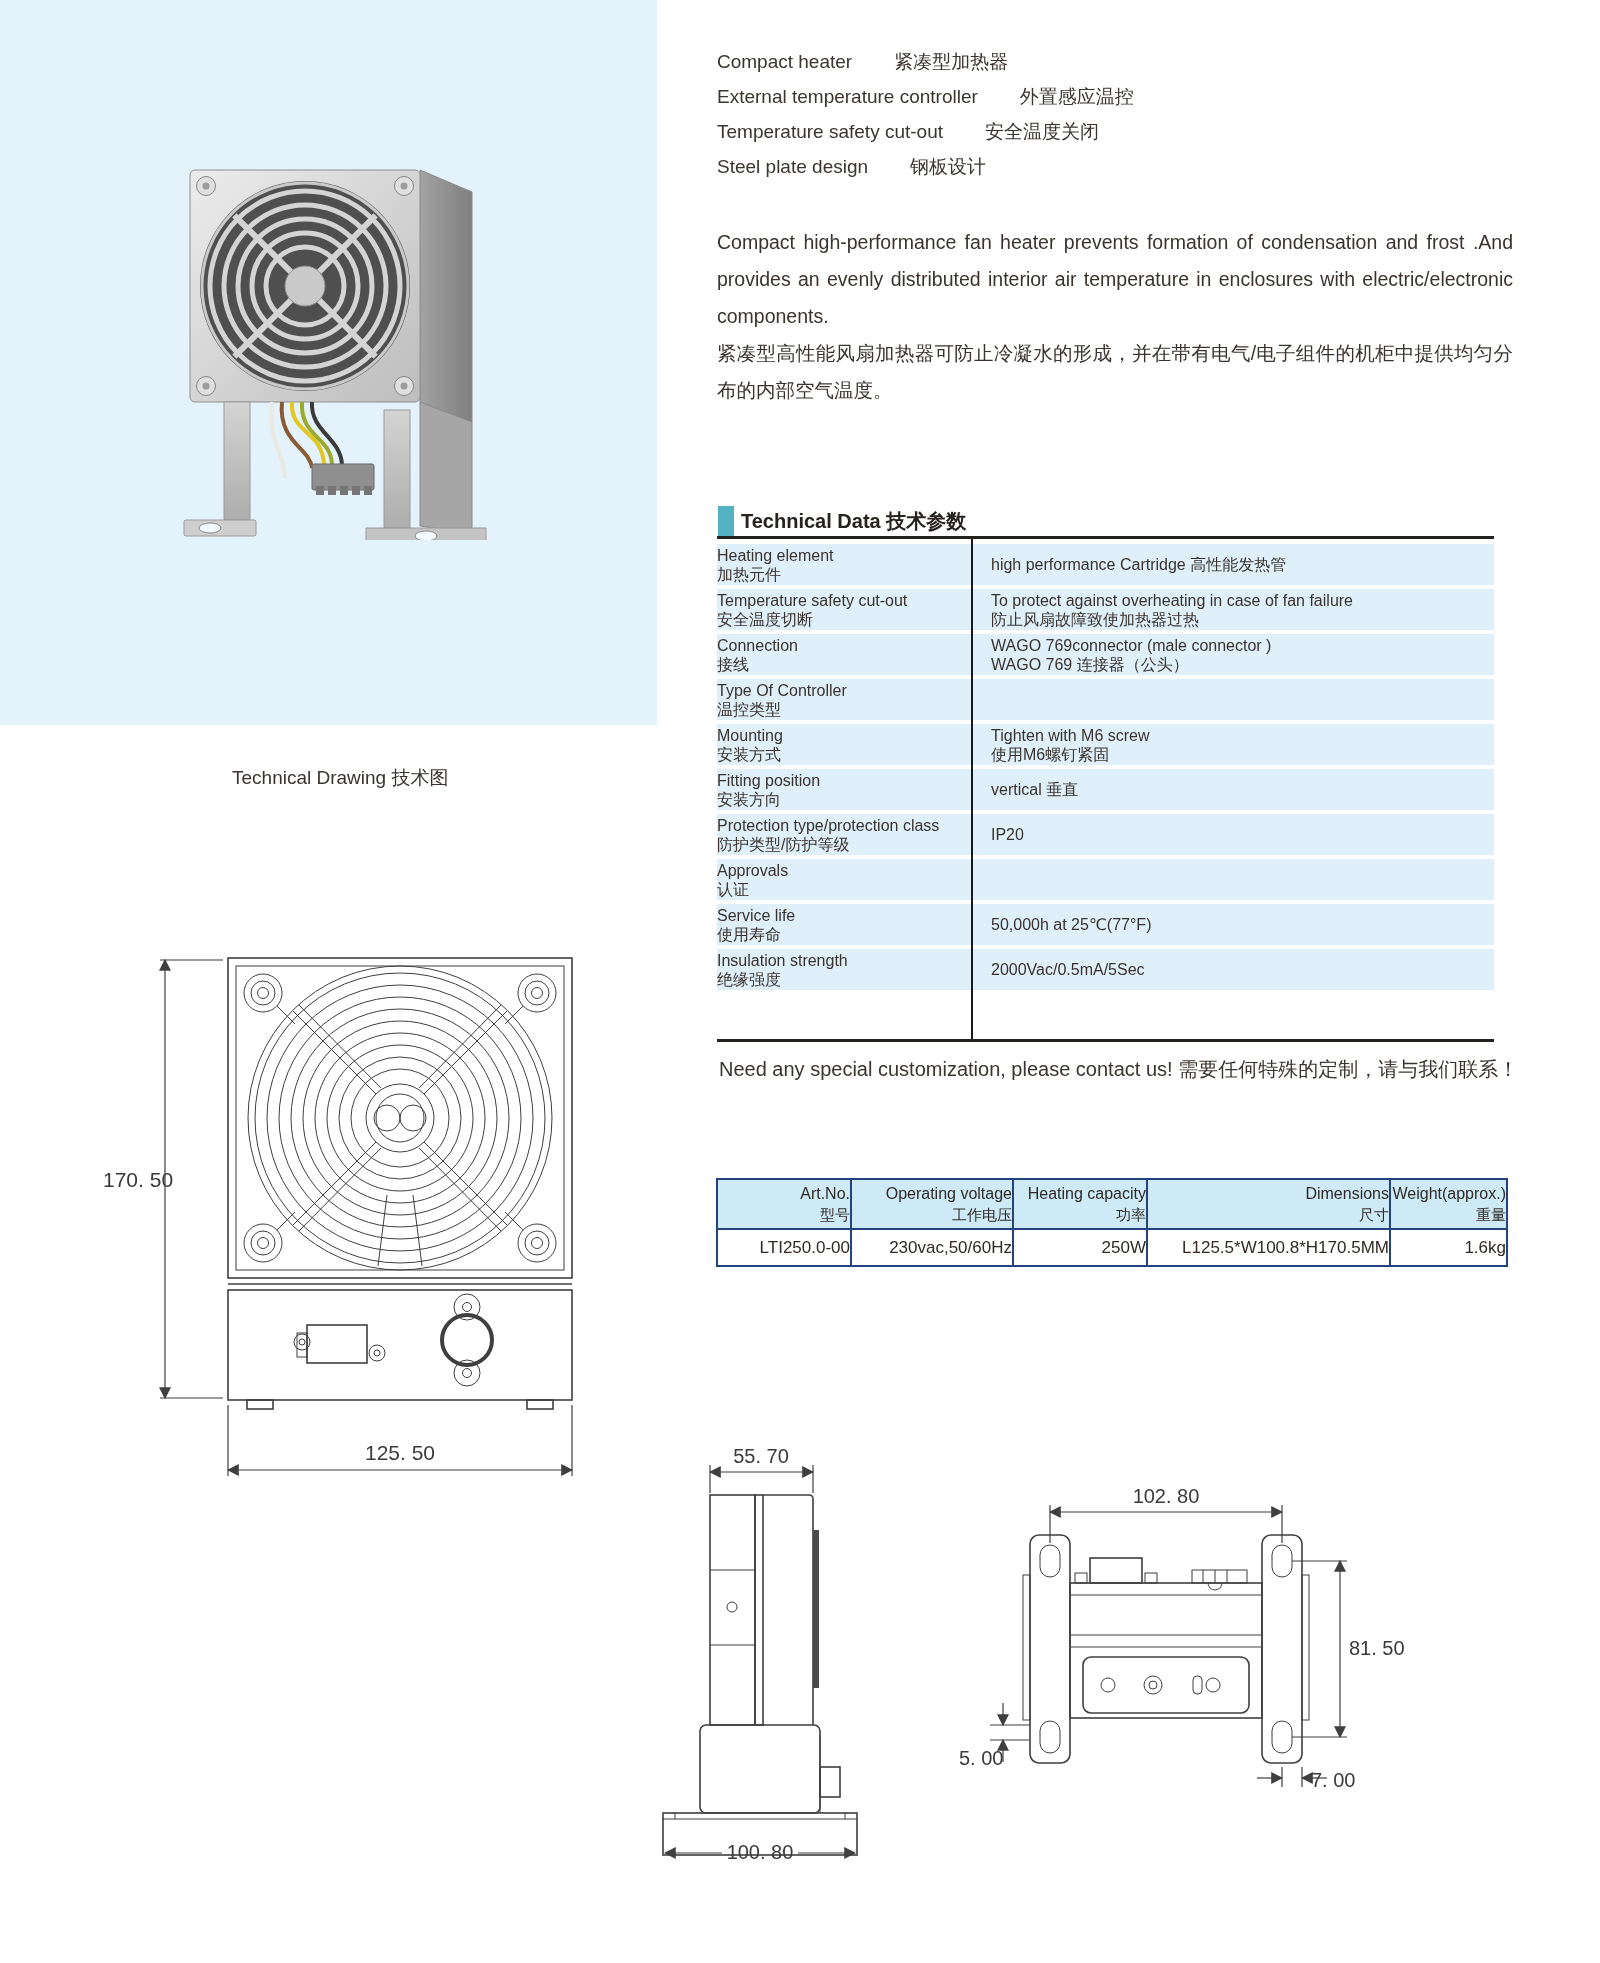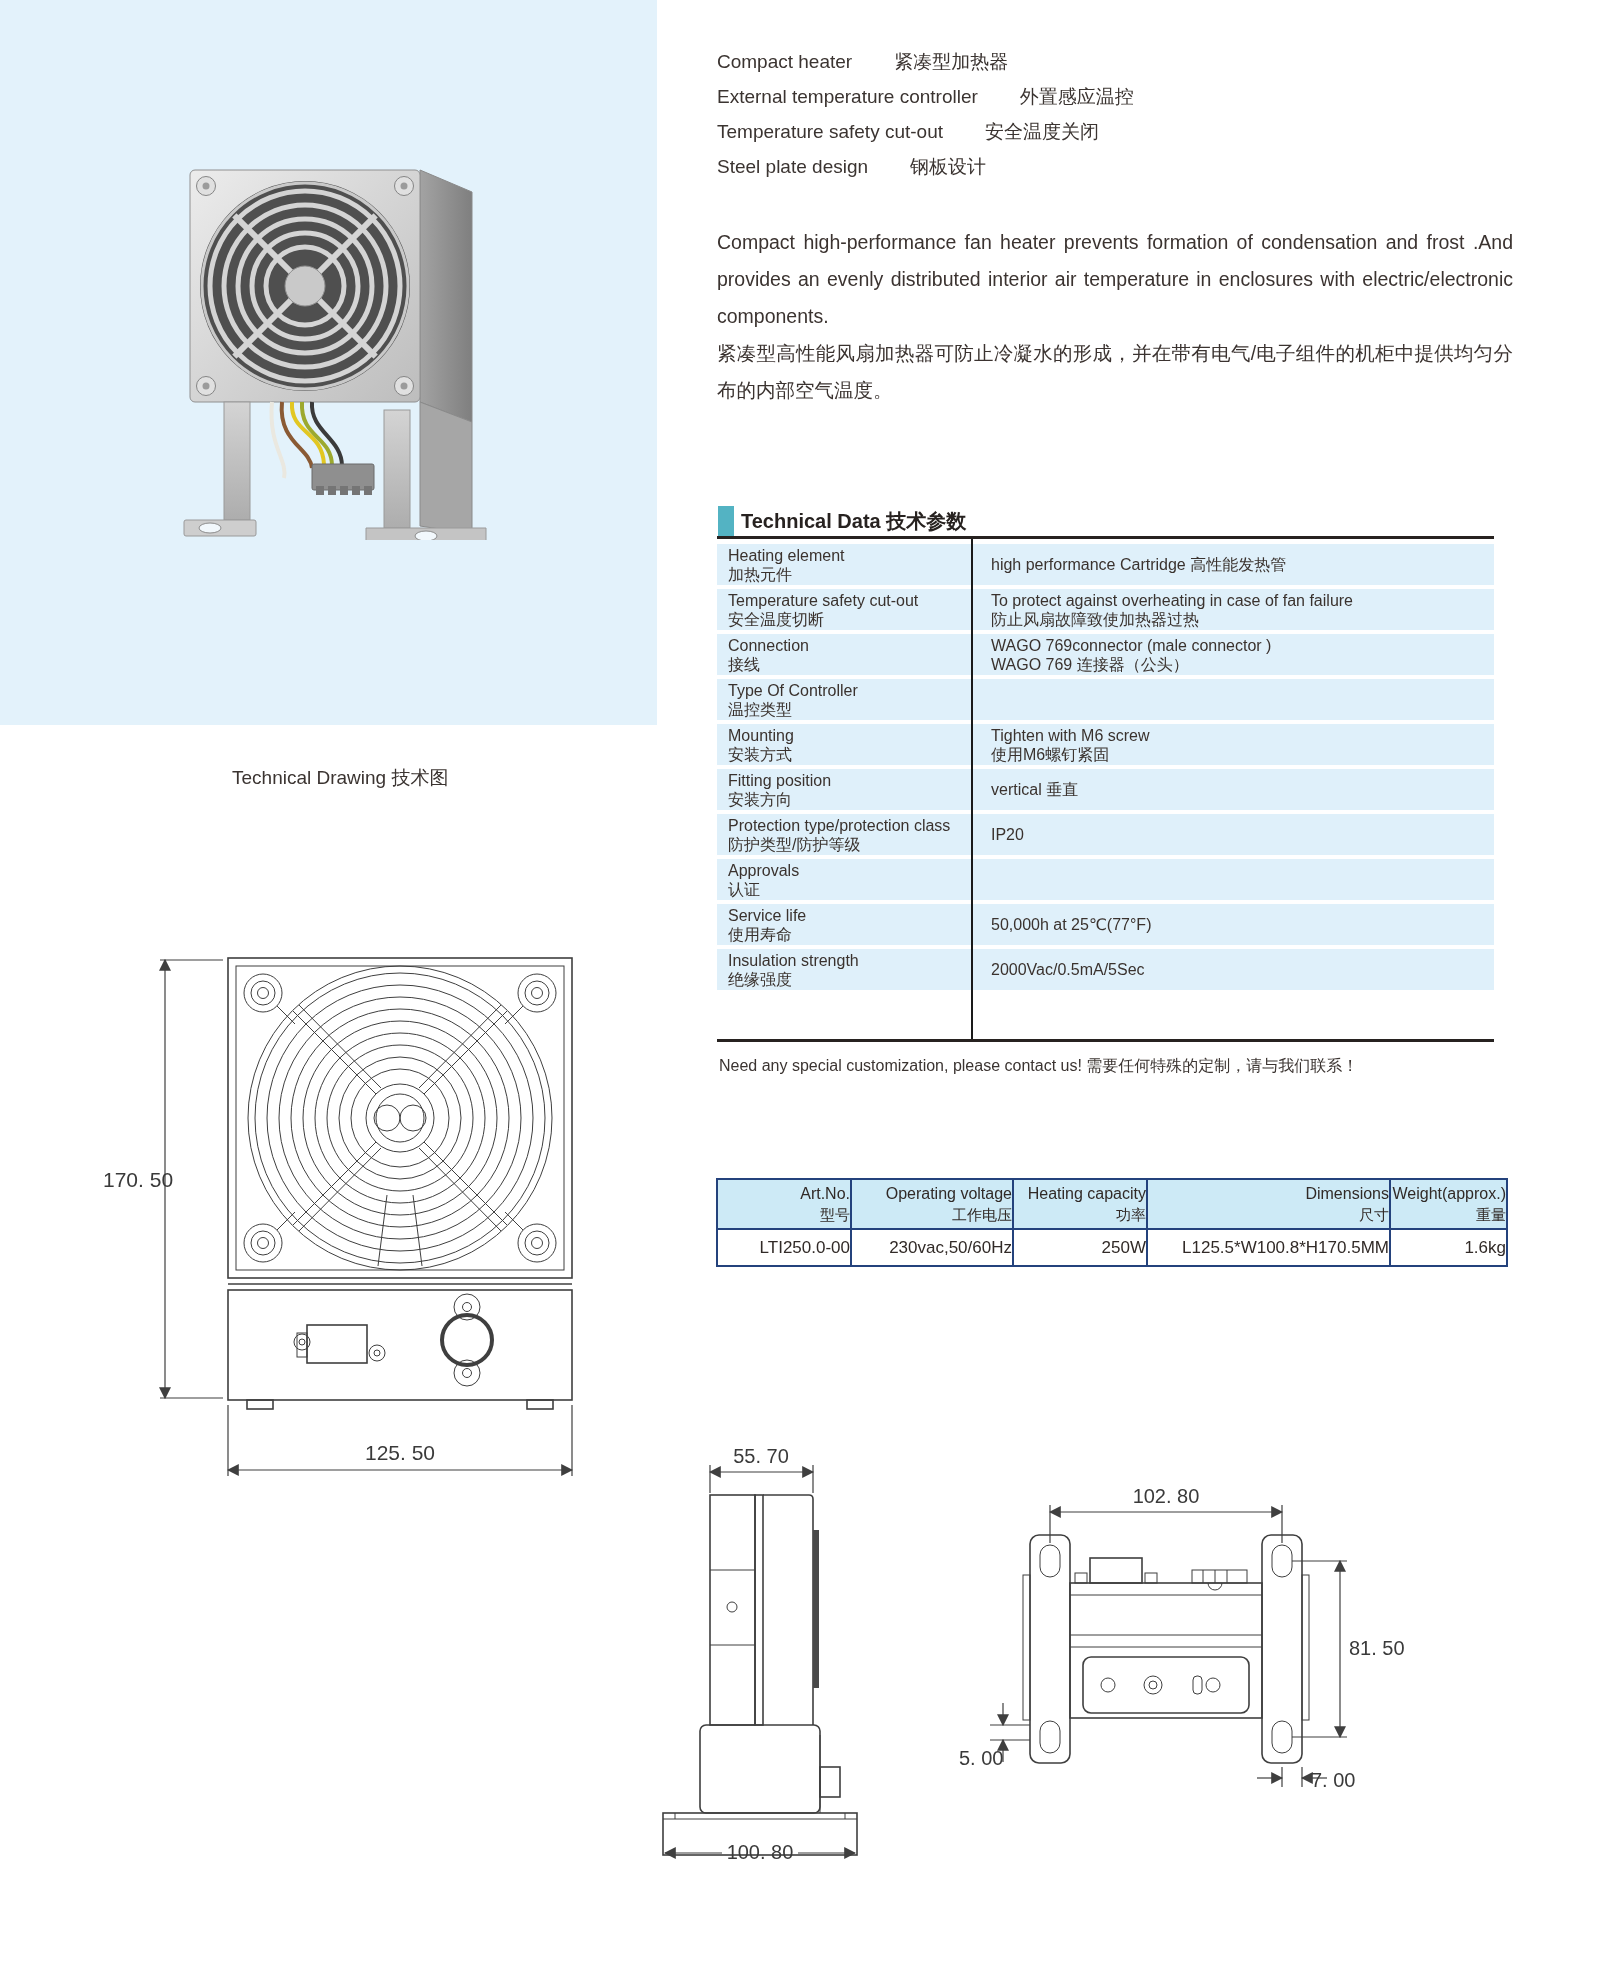--- a/index.html
+++ b/index.html
@@ -25,25 +25,25 @@
   
   .td-square{left:718px;top:506px;width:16px;height:31px;background:#53b3c3;}
   .td-title{left:741px;top:506px;font-size:20px;font-weight:bold;line-height:31px;color:#272220;white-space:nowrap;}
   .td-underline{left:717px;top:536px;width:777px;height:3px;background:#272220;}
   .td-bottomline{left:717px;top:1039px;width:777px;height:3px;background:#272220;}
   .td-divider{left:971px;top:539px;width:2px;height:500px;background:#1a1a1a;}
 
   
   .td-rows{left:717px;top:544px;width:777px;display:flex;flex-direction:column;gap:4px;}
   .tdrow{display:flex;height:41px;background:#dff0fa;}
-  .td-label{width:254px;display:flex;flex-direction:column;justify-content:center;padding-left:11px;box-sizing:border-box;}
+  .td-label{width:254px;display:flex;flex-direction:column;justify-content:center;box-sizing:border-box;}
   .td-value{flex:1;display:flex;flex-direction:column;justify-content:center;padding-left:20px;box-sizing:border-box;}
   .tdrow div div{font-size:16px;line-height:19px;color:#3a322e;white-space:nowrap;}
 
-  .note{left:719px;top:1056px;font-size:16px;color:#3b3431;white-space:nowrap;}
+  .note{left:719px;top:1056px;font-size:20px;color:#3b3431;white-space:nowrap;}
 
   
   .ptable{left:716px;top:1178px;}
   .ptable table{border-collapse:collapse;table-layout:fixed;width:790px;}
   .ptable th,.ptable td{border:2px solid #24427c;text-align:right;vertical-align:middle;padding:0;}
   .ptable th{background:#cdeaf6;font-weight:normal;height:48px;}
   .ptable td{height:35px;font-size:17px;color:#312a27;}
   .h-en{font-size:16px;line-height:21px;color:#312a27;}
   .h-zh{font-size:15px;line-height:21px;color:#312a27;}
 

